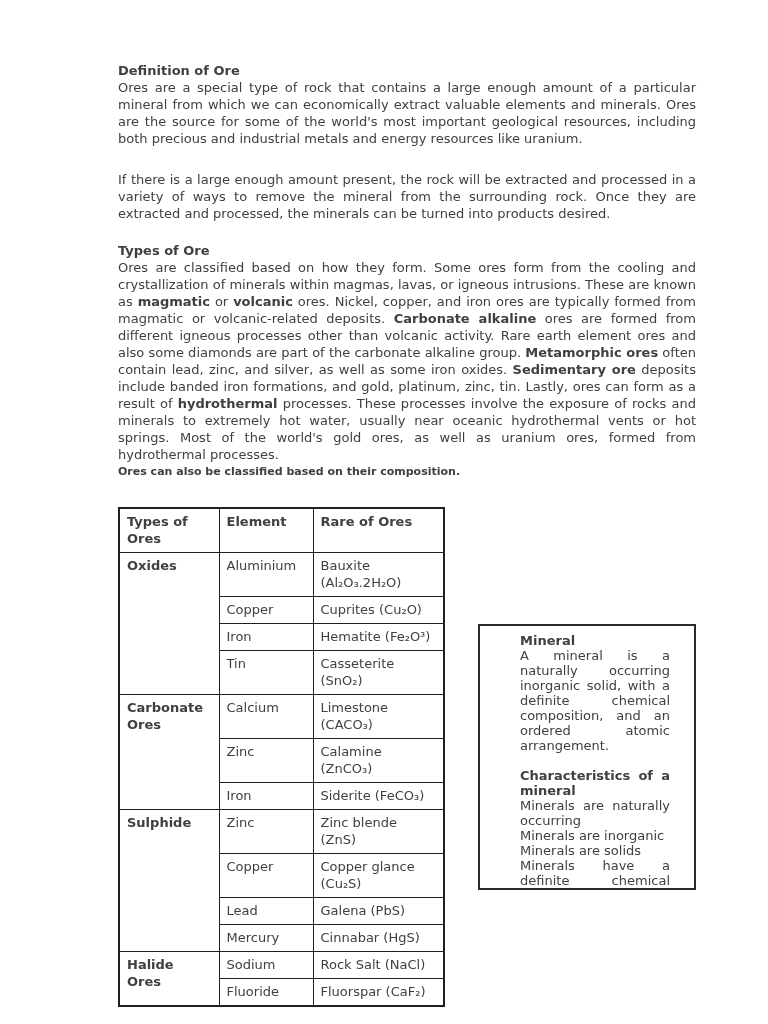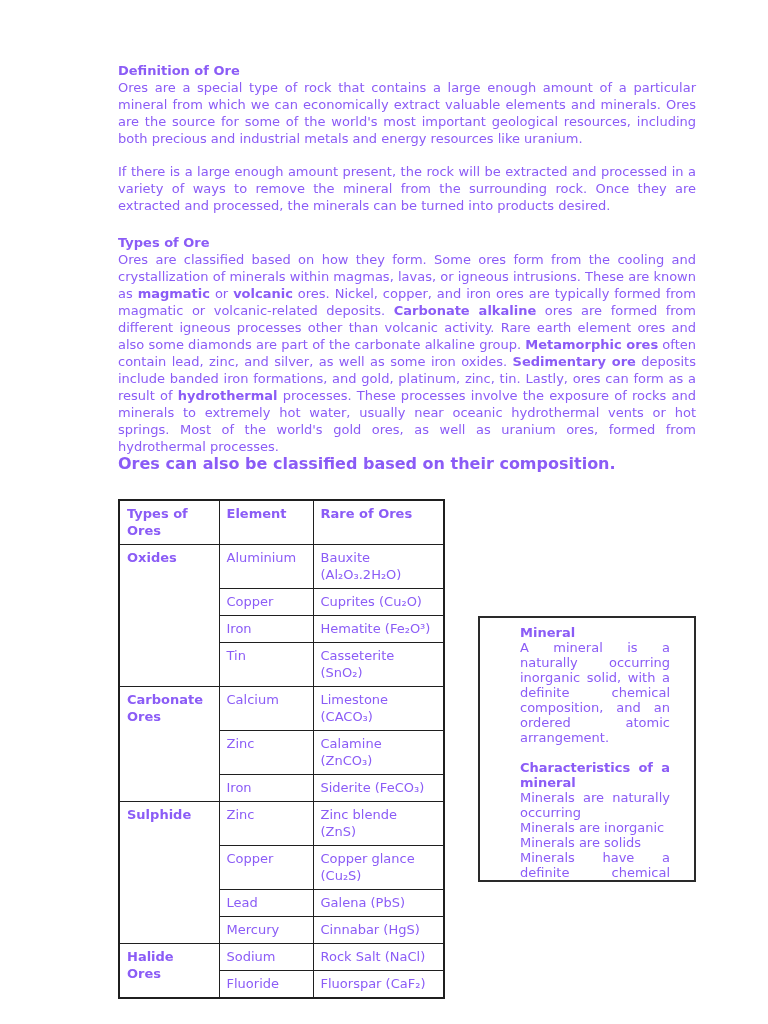--- a/index.html
+++ b/index.html
@@ -7,42 +7,42 @@
     padding: 0;
     background: #ffffff;
   }
   .page {
     position: relative;
     width: 768px;
     height: 1024px;
     background: #ffffff;
     overflow: hidden;
     font-family: "DejaVu Sans", sans-serif;
-    color: #8b5cf6;
+    color: #404040;
   }
   .content {
     position: absolute;
     left: 118px;
     top: 62px;
     width: 578px;
     font-size: 13px;
     line-height: 17px;
     text-align: justify;
   }
   .heading {
     font-weight: bold;
     text-align: left;
   }
   .para { margin: 0 0 16px 0; }
   .para-tight { margin: 0; }
   .section-gap { margin-top: 20px; }
   .b { font-weight: bold; }
   .closing {
     font-weight: bold;
-    font-size: 16px;
+    font-size: 11px;
     text-align: left;
   }
   .columns {
     display: flex;
     align-items: center;
     margin-top: 27px;
   }
   table.ores {
     border-collapse: collapse;
     table-layout: fixed;
@@ -87,21 +87,21 @@
   .stretch { text-align-last: justify; font-weight: bold; }
 </style>
 </head>
 <body>
 
 <div class="page">
   <div class="content">
 
     <div class="heading">Definition of Ore</div>
     <p class="para para-tight">Ores are a special type of rock that contains a large enough amount of a particular mineral from which we can economically extract valuable elements and minerals. Ores are the source for some of the world's most important geological resources, including both precious and industrial metals and energy resources like uranium.</p>
-    <p class="para" style="margin-top:16px">If there is a large enough amount present, the rock will be extracted and processed in a variety of ways to remove the mineral from the surrounding rock. Once they are extracted and processed, the minerals can be turned into products desired.</p>
+    <p class="para" style="margin-top:24px">If there is a large enough amount present, the rock will be extracted and processed in a variety of ways to remove the mineral from the surrounding rock. Once they are extracted and processed, the minerals can be turned into products desired.</p>
 
     <div class="heading section-gap">Types of Ore</div>
     <p class="para para-tight"><span>Ores are classified based on how they form. Some ores form from the cooling and crystallization of minerals within magmas, lavas, or igneous intrusions. These are known as </span><span class="b">magmatic</span><span> or </span><span class="b">volcanic</span><span> ores. Nickel, copper, and iron ores are typically formed from magmatic or volcanic-related deposits. </span><span class="b">Carbonate alkaline</span><span> ores are formed from different igneous processes other than volcanic activity. Rare earth element ores and also some diamonds are part of the carbonate alkaline group. </span><span class="b">Metamorphic ores</span><span> often contain lead, zinc, and silver, as well as some iron oxides. </span><span class="b">Sedimentary ore</span><span> deposits include banded iron formations, and gold, platinum, zinc, tin. Lastly, ores can form as a result of </span><span class="b">hydrothermal</span><span> processes. These processes involve the exposure of rocks and minerals to extremely hot water, usually near oceanic hydrothermal vents or hot springs. Most of the world's gold ores, as well as uranium ores, formed from hydrothermal processes.</span></p>
     <div class="closing">Ores can also be classified based on their composition.</div>
 
     <div class="columns">
 
       <table class="ores">
         <colgroup>
           <col class="col-type">

